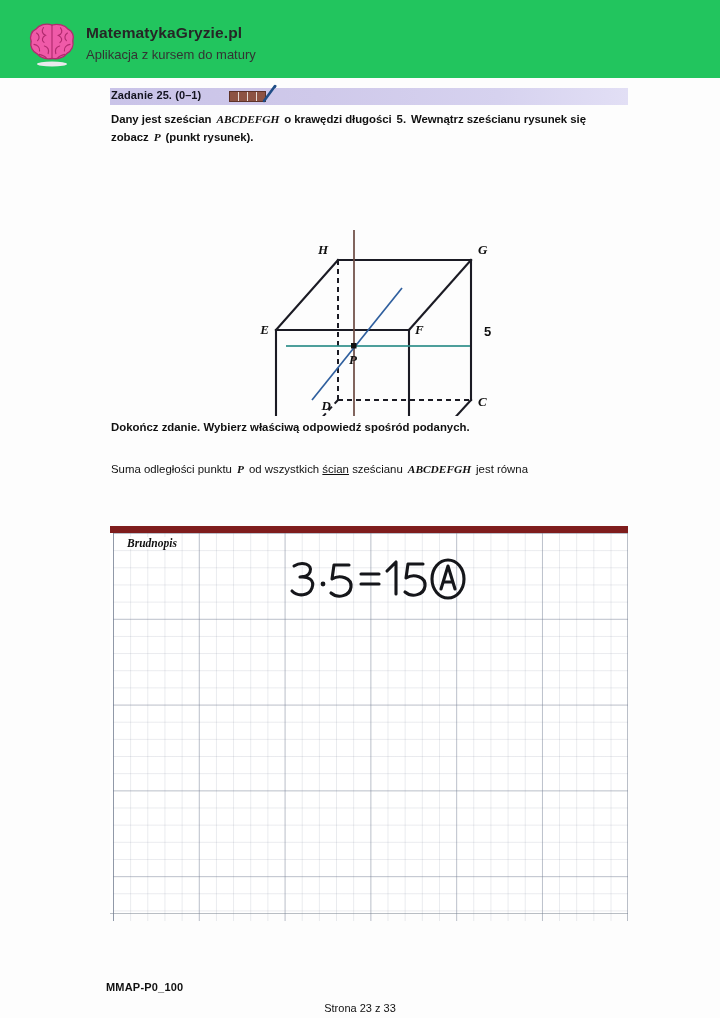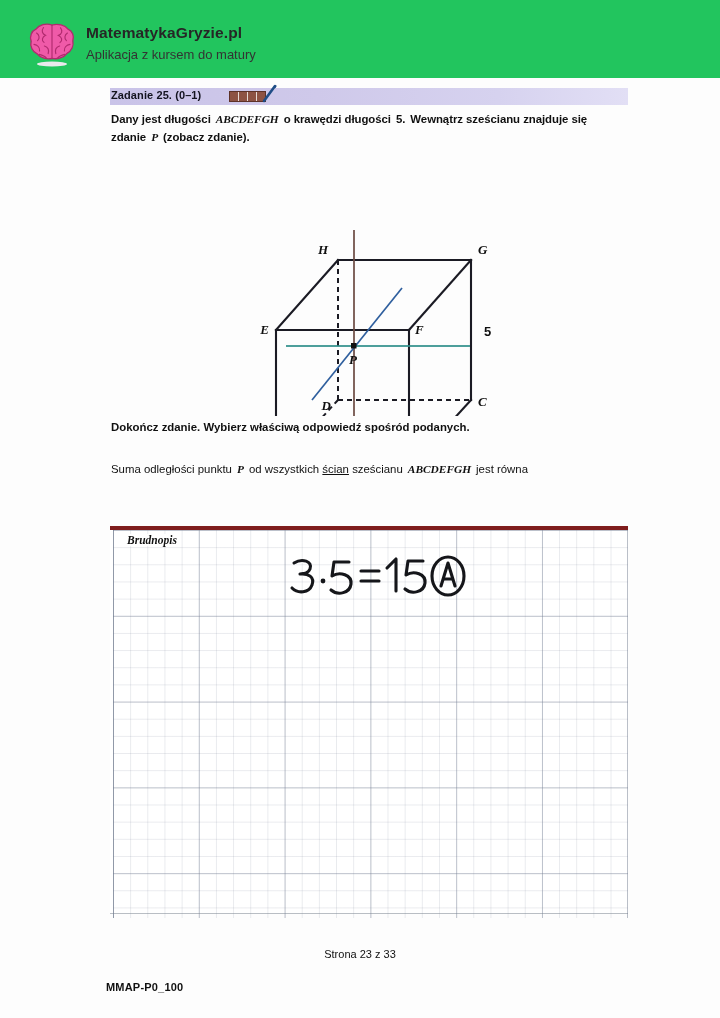--- a/index.html
+++ b/index.html
@@ -102,21 +102,21 @@
   #ans-0{ left:0px; }
   #ans-1{ left:132px; }
   #ans-2{ left:268px; }
   #ans-3{ left:390px; }
 
   
   #brudnopis{
     position:absolute; left:110px; top:448px;
     width:518px; height:388px;
     background:#ffffff;
-    border-top:4px solid #7f1d1d;
+    border-top:7px solid #7f1d1d;
     border-bottom:1px solid #b9bec4;
   }
   #grid-bg{
     position:absolute; left:3px; top:0px; width:515px; height:388px;
     background-image:
       linear-gradient(to right, rgba(120,130,150,.40) 1px, transparent 1px),
       linear-gradient(to bottom, rgba(120,130,150,.40) 1px, transparent 1px),
       linear-gradient(to right, rgba(120,130,150,.16) 1px, transparent 1px),
       linear-gradient(to bottom, rgba(120,130,150,.16) 1px, transparent 1px);
     background-size:85.8px 85.8px, 85.8px 85.8px, 17.16px 17.16px, 17.16px 17.16px;
@@ -135,21 +135,21 @@
     font-family:"Liberation Serif", serif;
     font-style:italic; font-weight:bold; font-size:11.5px; color:#111;
     background:rgba(255,255,255,.92); padding:0 2px;
   }
   #handwriting{
     position:absolute; left:176px; top:20px; width:180px; height:60px;
   }
 
   
   #page-number{
-    position:absolute; left:0; top:870px; width:720px;
+    position:absolute; left:0; top:924px; width:720px;
     text-align:center; font-size:11px; color:#111;
   }
   #sheet-code{
     position:absolute; left:106px; top:903px;
     font-size:11px; font-weight:bold; color:#111; letter-spacing:.2px;
   }
 </style>
 </head>
 <body>
 
@@ -204,22 +204,22 @@
   </div>
 
   <div id="task-check">
     <svg width="18" height="20" viewBox="0 0 18 20">
       <path d="M2 17 L13 2" stroke="#1f4d86" stroke-width="2.6" stroke-linecap="round" fill="none"></path>
       <path d="M12.4 2.6 L14.8 1.4 L13.6 4.2 Z" fill="#1f4d86"></path>
     </svg>
   </div>
 
   <div id="statement">
-    <span>Dany jest długości</span><span class="sp"></span><span class="mathit">ABCDEFGH</span><span class="sp"></span><span>o krawędzi długości</span><span class="sp"></span><span>5.</span><span class="sp"></span><span>Wewnątrz sześcianu znajduje się</span><br>
-    <span>zdanie</span><span class="sp"></span><span class="mathit">P</span><span class="sp"></span><span>(zobacz zdanie).</span>
+    <span>Dany jest sześcian</span><span class="sp"></span><span class="mathit">ABCDEFGH</span><span class="sp"></span><span>o krawędzi długości</span><span class="sp"></span><span>5.</span><span class="sp"></span><span>Wewnątrz sześcianu rysunek się</span><br>
+    <span>zobacz</span><span class="sp"></span><span class="mathit">P</span><span class="sp"></span><span>(punkt rysunek).</span>
   </div>
 
   <div id="figure">
     <svg width="260" height="250" viewBox="0 0 260 250">
 
       <g stroke="#1b1b24" stroke-width="2" fill="none" stroke-dasharray="5,4">
         <line x1="88" y1="94" x2="88" y2="234"></line>
         <line x1="88" y1="234" x2="26" y2="302"></line>
         <line x1="88" y1="234" x2="221" y2="234"></line>
       </g>

